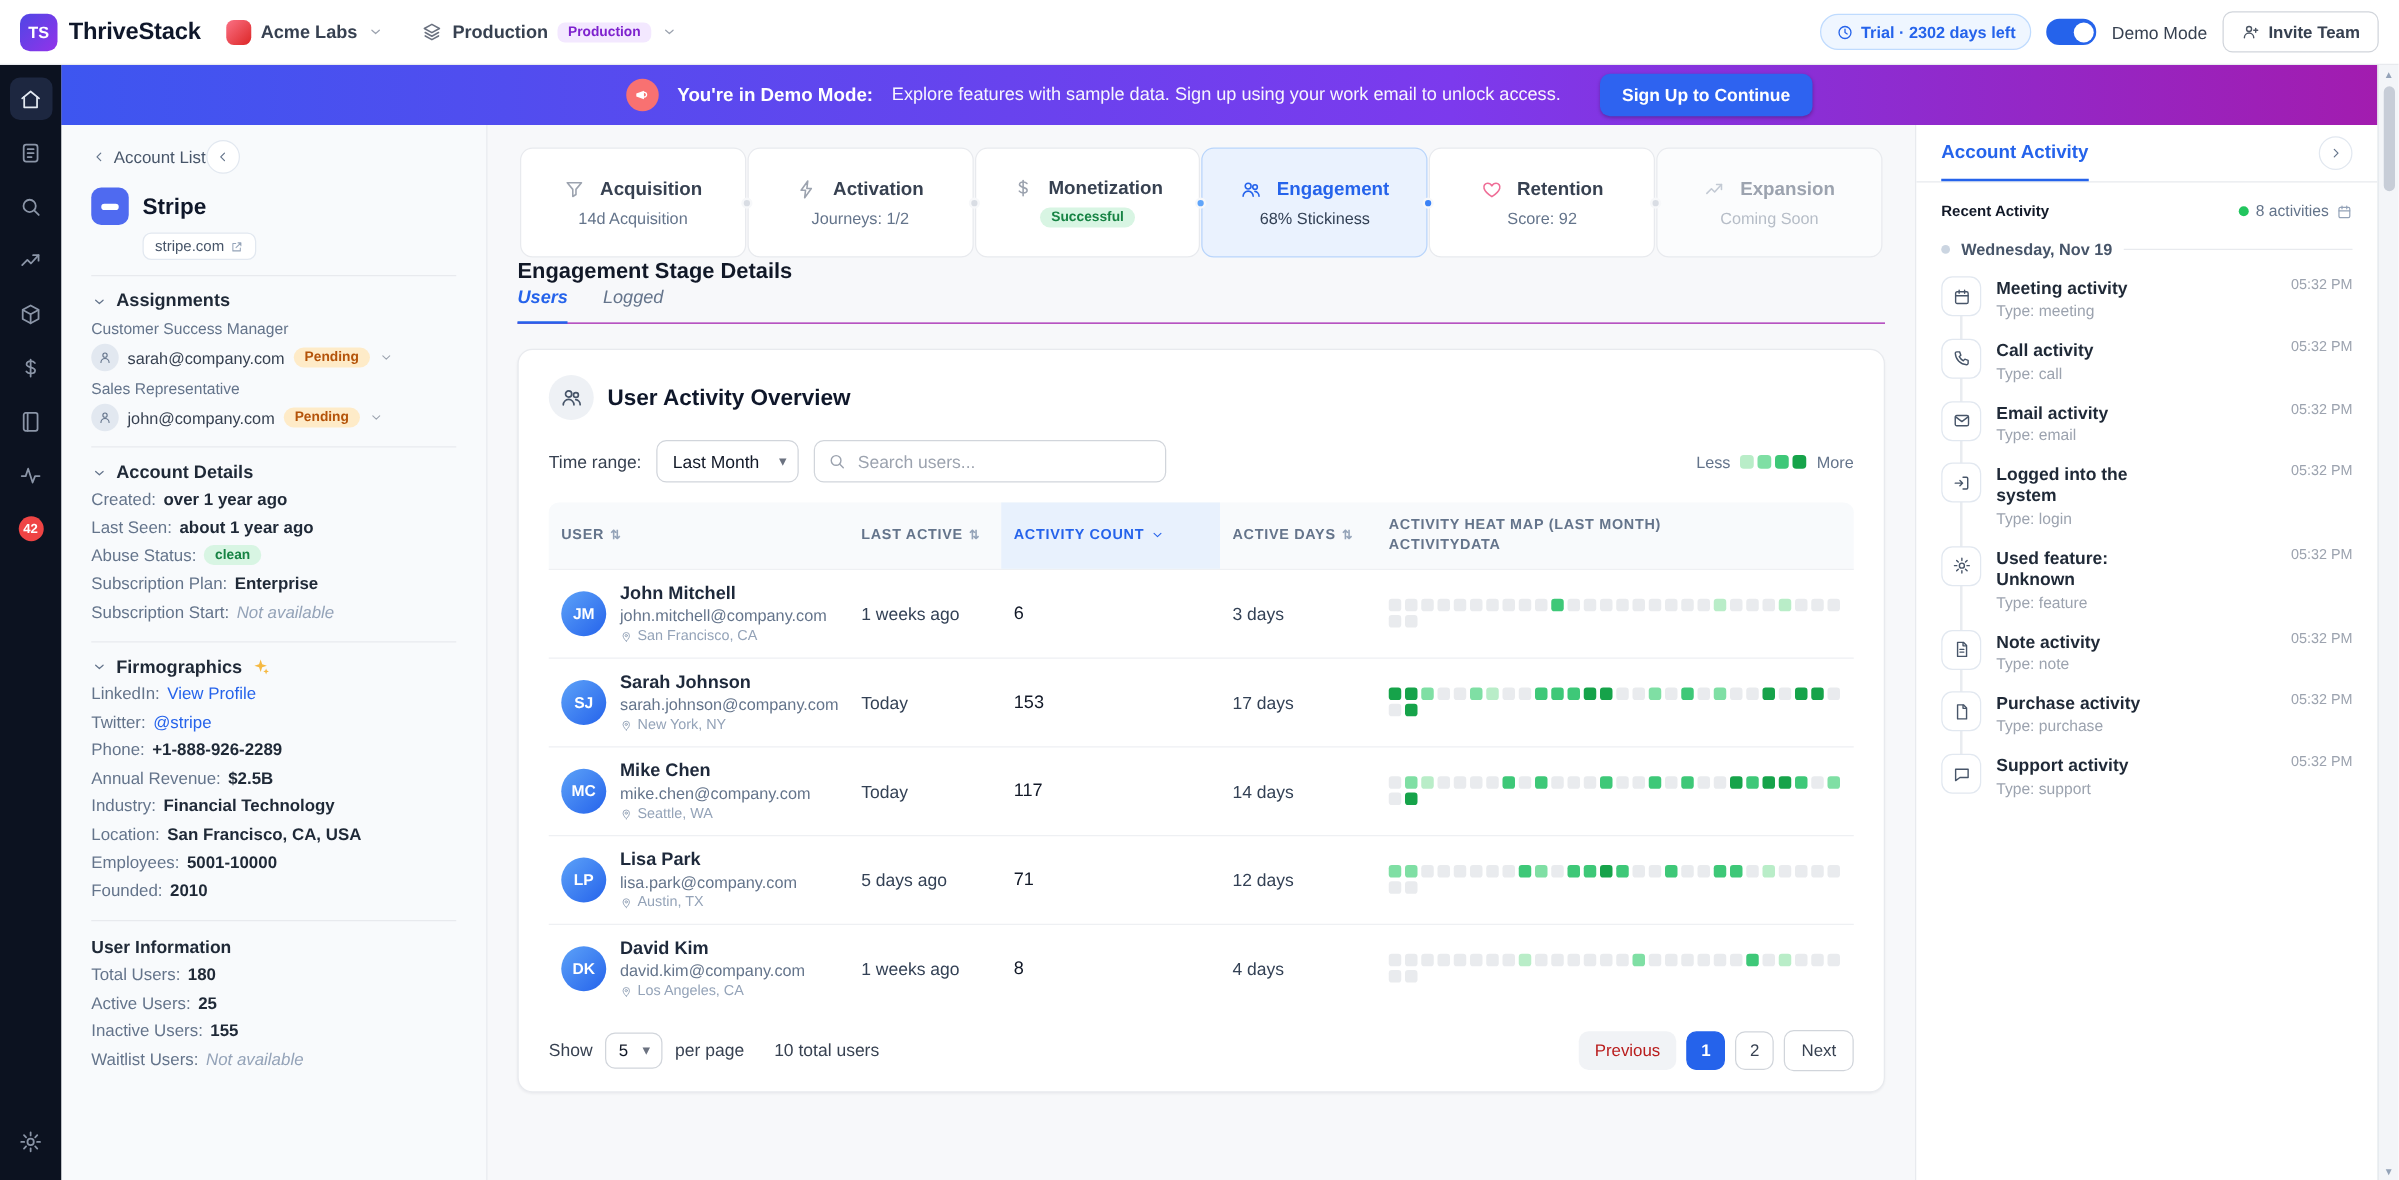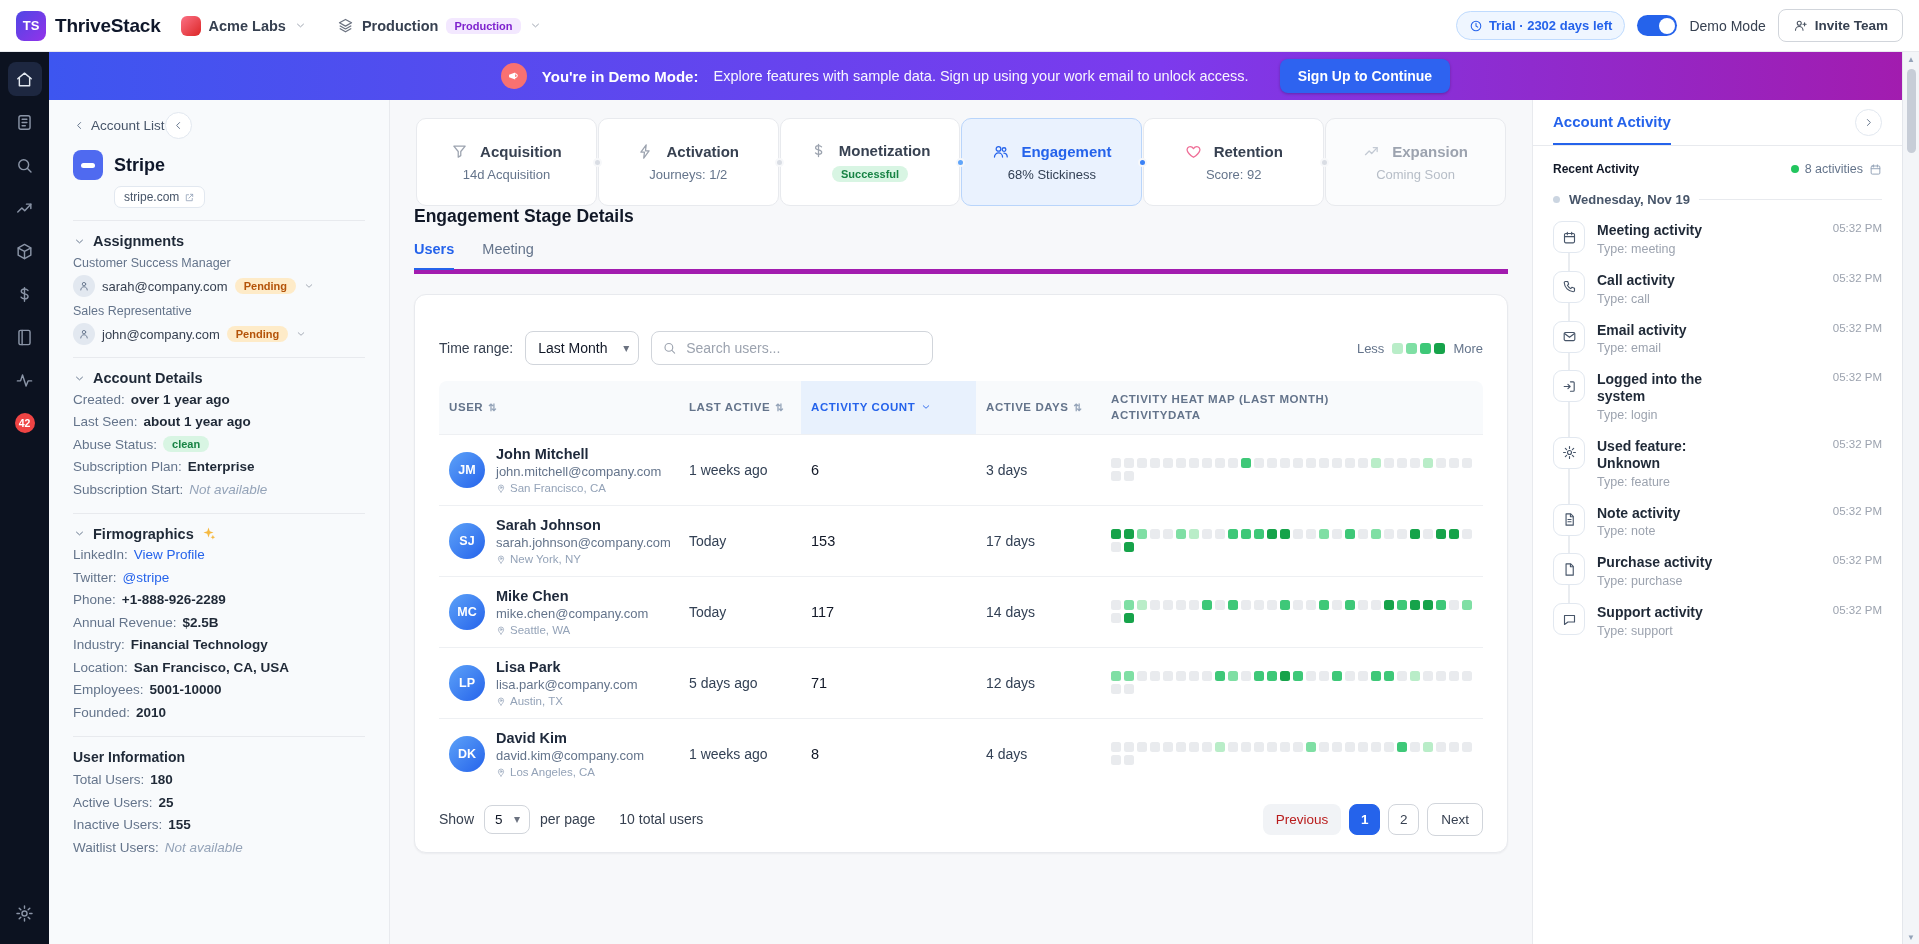--- a/index.html
+++ b/index.html
@@ -89,21 +89,21 @@
 .stage-sub{font-size:13px;color:#64748b;white-space:nowrap;}
 .stage-card.active{background:#eaf2fe;border-color:#b9d5fb;}
 .stage-card.active .stage-label{color:#2563eb;font-weight:700;}
 .stage-card.active .stage-ic{color:#2563eb;}
 .stage-card.active .stage-sub{color:#334155;}
 .stage-card.disabled{background:#fbfcfd;}
 .stage-card.disabled .stage-label{color:#9ca3af;}
 .stage-card.disabled .stage-ic{color:#c3cad4;}
 .stage-card.disabled .stage-sub{color:#b6bdc7;}
 .section-title{font-size:17.5px;font-weight:700;color:#111827;}
-.tabs{margin-top:14px;display:flex;gap:28px;border-bottom:5px solid #a21caf;}
+.tabs{margin-top:3px;display:flex;gap:28px;border-bottom:1px solid #a21caf;font-style:italic;}
 .tab{padding-bottom:11px;font-size:14.5px;color:#64748b;cursor:pointer;}
 .tab.active{color:#2563eb;font-weight:700;border-bottom:2px solid #2563eb;margin-bottom:-1px;}
 .card{margin-top:20px;background:#fff;border:1px solid #e8eaee;border-radius:12px;padding:20px 24px 16px;box-shadow:0 1px 2px rgba(16,24,40,.05);}
 .card-head{display:flex;align-items:center;gap:11px;}
 .card-head-ic{width:36px;height:36px;border-radius:50%;background:#eef1f5;display:inline-flex;align-items:center;justify-content:center;color:#475569;padding:9px;}
 .card-title{font-size:18px;font-weight:700;color:#0f172a;}
 .controls{margin-top:16px;display:flex;align-items:center;gap:12px;}
 .ctrl-label{font-size:14px;color:#374151;}
 .select-wrap{position:relative;display:inline-flex;}
 select{appearance:none;-webkit-appearance:none;border:1px solid #d1d5db;border-radius:8px;background:#fff;font-family:inherit;font-size:14px;color:#111827;padding:8px 30px 8px 12px;cursor:pointer;}
@@ -595,24 +595,37 @@
               </svg>
             </span>
             <span class="stage-label">Expansion</span>
           </div>
           <div class="stage-sub">Coming Soon</div>
         </div>
       </div>
     <h2 class="section-title">Engagement Stage Details</h2>
     <div class="tabs" id="tabs">
         <div class="tab active">Users</div>
-        <div class="tab">Meeting</div>
+        <div class="tab">Logged</div>
       </div>
 
     <section class="card">
+      <div class="card-head">
+        <span class="card-head-ic">
+            <span class="ic-wrap" style="width:18px;height:18px">
+              <svg viewBox="0 0 24 24" fill="none" stroke="currentColor" stroke-width="1.8" stroke-linecap="round" stroke-linejoin="round">
+                <circle cx="9.2" cy="8.3" r="3.3"></circle>
+                <path d="M3.5 19.8c0-3.2 2.6-5.8 5.7-5.8s5.7 2.6 5.7 5.8"></path>
+                <circle cx="17" cy="9.3" r="2.6"></circle>
+                <path d="M16.8 14.3c2.6.3 4.7 2.6 4.7 5.4"></path>
+              </svg>
+            </span>
+          </span>
+        <span class="card-title">User Activity Overview</span>
+      </div>
       <div class="controls">
         <span class="ctrl-label">Time range:</span>
         <span class="select-wrap">
           <select><option>Last Month</option></select>
         </span>
         <span class="search-wrap">
           <span class="ic-wrap">
               <svg viewBox="0 0 24 24" fill="none" stroke="currentColor" stroke-width="1.8" stroke-linecap="round" stroke-linejoin="round">
                 <circle cx="11" cy="11" r="6.2"></circle>
                 <path d="m15.8 15.8 4.4 4.4"></path>

